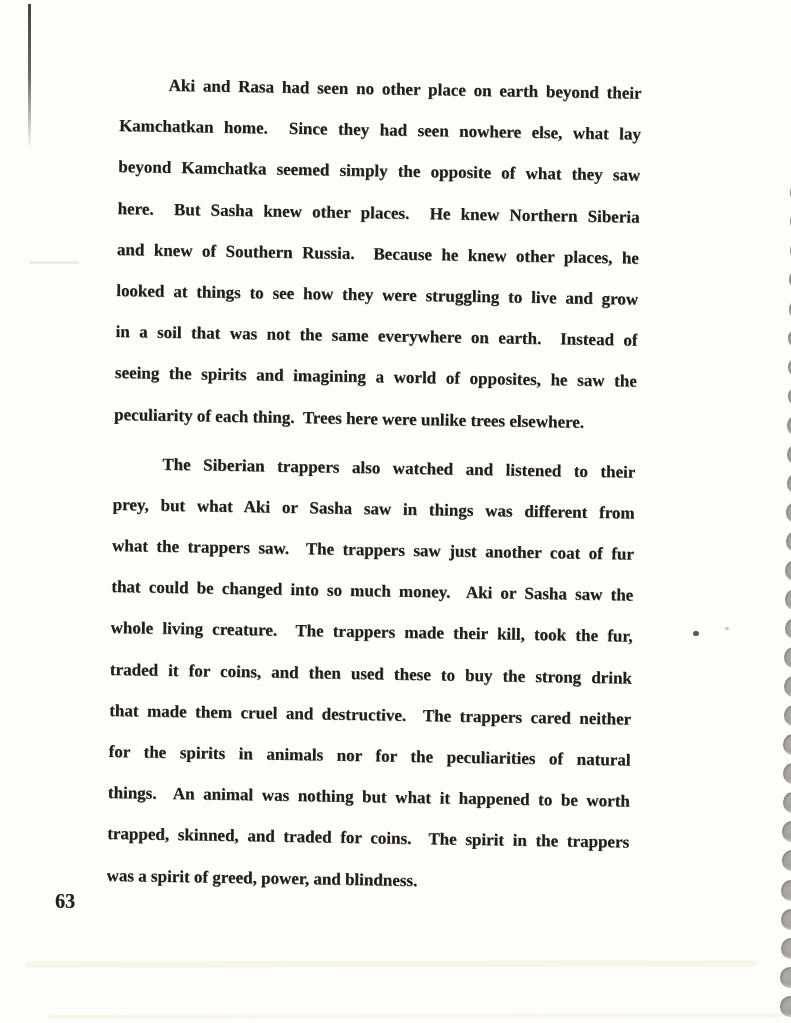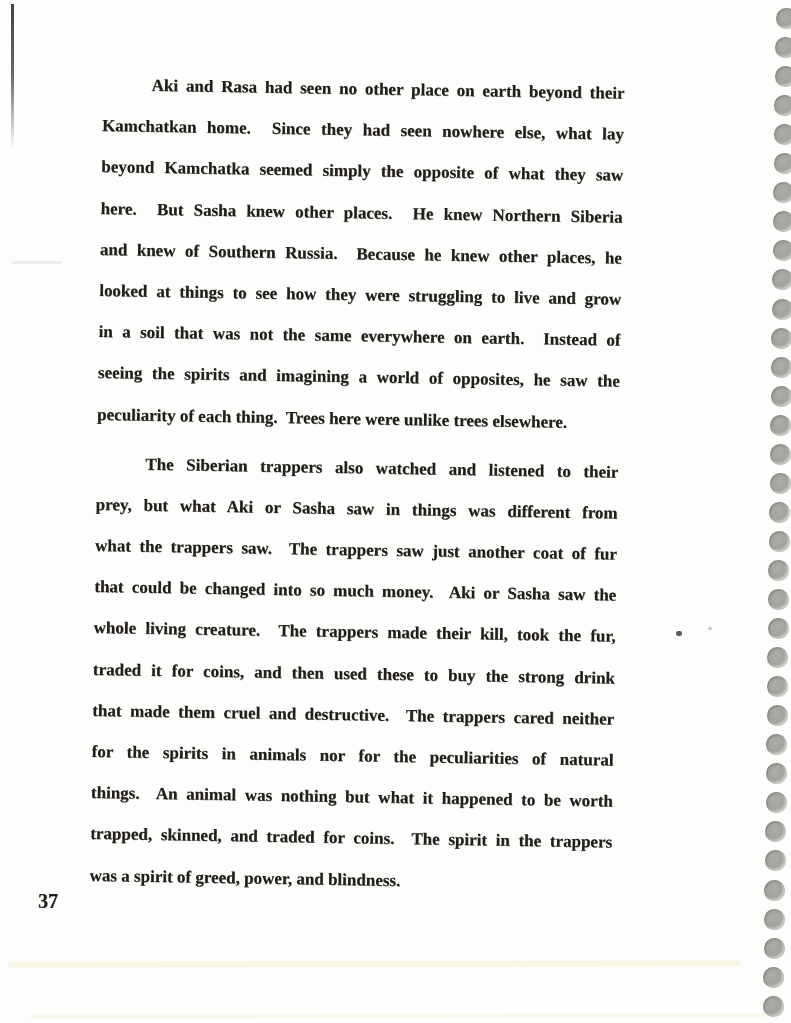--- a/index.html
+++ b/index.html
@@ -2,21 +2,21 @@
 <html><head>
 <meta charset="utf-8">
 <style>
   html,body{margin:0;padding:0;}
   body{
     width:791px;height:1023px;
     background:var(--paper,#fdfdfb);
     overflow:hidden;position:relative;
     font-family:"Liberation Serif", serif;
   }
-  .page{position:absolute;inset:0;}
+  .page{position:absolute;inset:0;margin-left:17px;}
   
   .text-block{
     position:absolute;left:103px;top:64px;width:522px;
     transform:rotate(0.95deg);transform-origin:0 0;
     color:var(--ink,#211e1b);
     font-weight:700;font-size:17px;
     text-shadow:0.4px 0.4px 0.6px rgba(33,30,27,0.55);
   }
   .para{margin:0;}
   .para + .para{margin-top:8px;}
@@ -91,21 +91,21 @@
       <div class="tline">traded it for coins, and then used these to buy the strong drink</div>
       <div class="tline">that made them cruel and destructive.  The trappers cared neither</div>
       <div class="tline">for the spirits in animals nor for the peculiarities of natural</div>
       <div class="tline">things.  An animal was nothing but what it happened to be worth</div>
       <div class="tline">trapped, skinned, and traded for coins.  The spirit in the trappers</div>
       <div class="tline tend">was a spirit of greed, power, and blindness.</div>
     </div>
 
   </div>
 
-  <div class="page-number">37</div>
+  <div class="page-number">63</div>
 
   <div>
       <div class="hole" style="top: 8px; left: 775.5px;"></div>
       <div class="hole" style="top: 37.05px; left: 775.13px;"></div>
       <div class="hole" style="top: 66.1px; left: 774.76px;"></div>
       <div class="hole" style="top: 95.15px; left: 774.39px;"></div>
       <div class="hole" style="top: 124.2px; left: 774.02px;"></div>
       <div class="hole" style="top: 153.25px; left: 773.65px;"></div>
       <div class="hole" style="top: 182.3px; left: 773.28px;"></div>
       <div class="hole" style="top: 211.35px; left: 772.91px;"></div>

